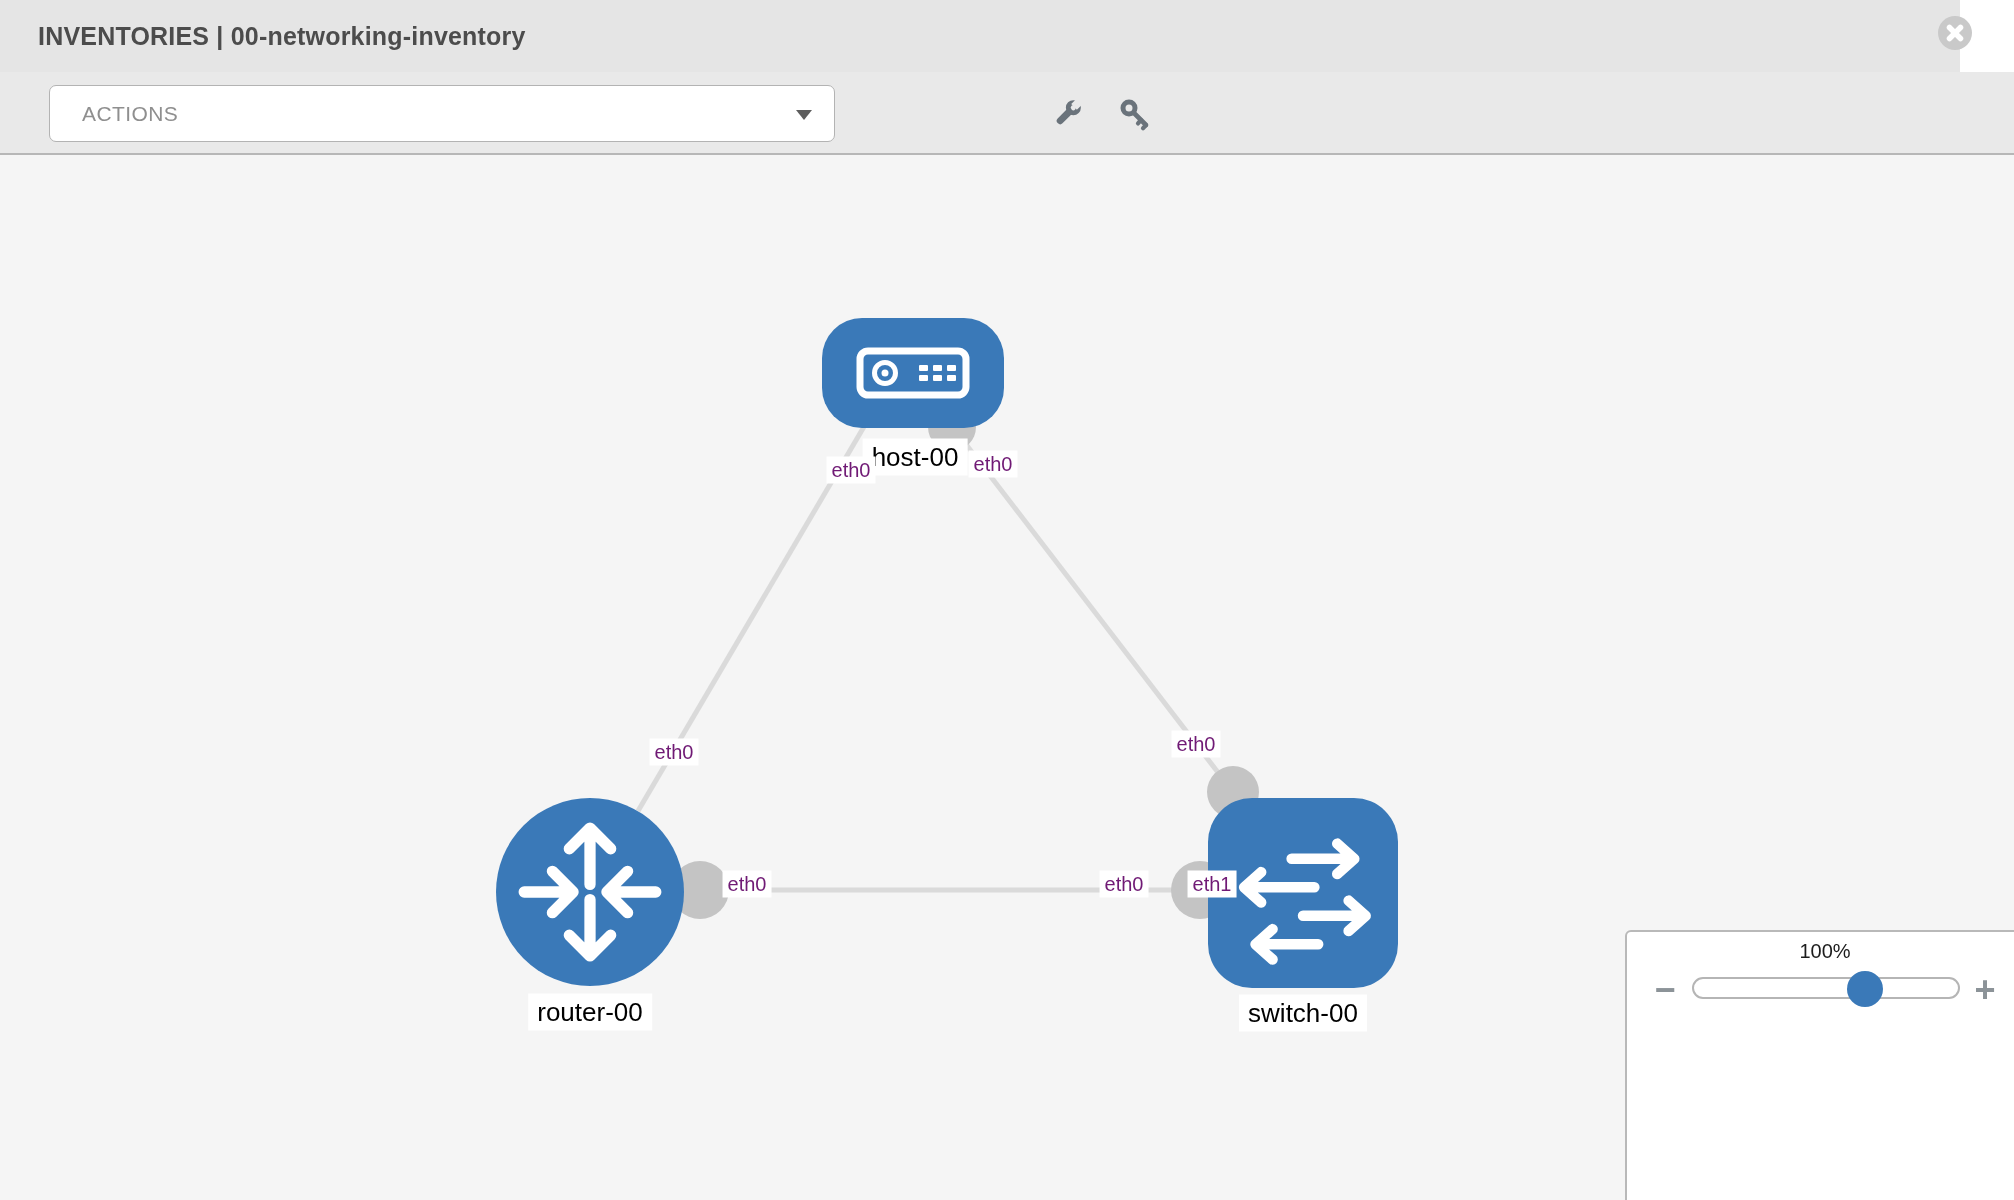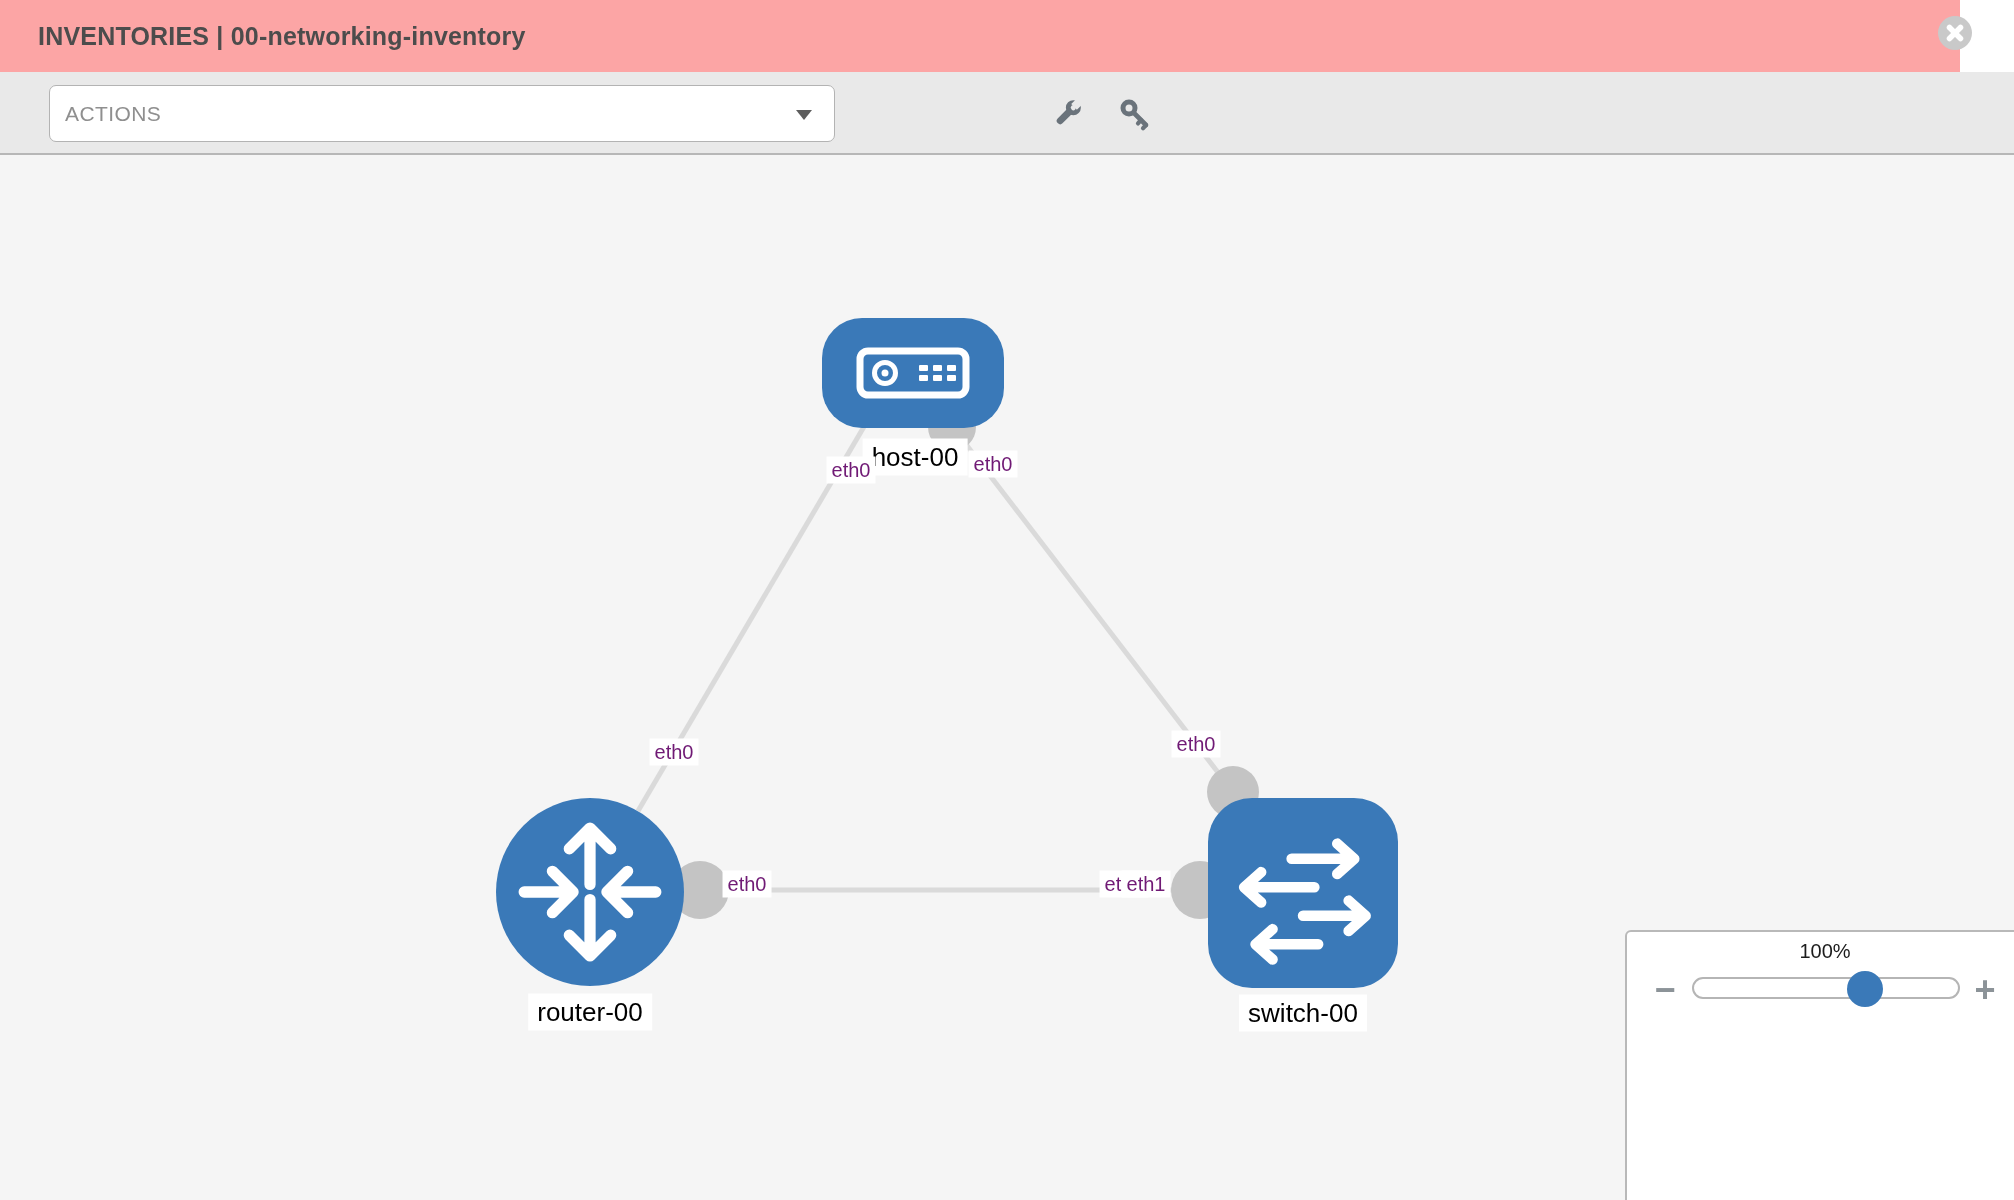--- a/index.html
+++ b/index.html
@@ -1,30 +1,30 @@
 <!DOCTYPE html>
 <html><head>
 <meta charset="utf-8">
 <style>
   html,body{margin:0;padding:0;}
   body{
     width:2014px;height:1200px;overflow:hidden;background:#ffffff;
     font-family:"Liberation Sans",sans-serif;position:relative;
   }
   
-  .header{position:absolute;left:0;top:0;width:1960px;height:72px;background:#fca5a5;}
+  .header{position:absolute;left:0;top:0;width:1960px;height:72px;background:#e5e5e5;}
   .page-title{position:absolute;left:38px;top:0;height:72px;line-height:72px;
     font-size:25px;font-weight:700;color:#4c4c4c;letter-spacing:.2px;}
   .close-btn{position:absolute;left:1938px;top:16px;width:34px;height:34px;border-radius:50%;
     background:#c9c9c9;display:flex;align-items:center;justify-content:center;cursor:pointer;}
   
   .toolbar{position:absolute;left:0;top:72px;width:2014px;height:81px;background:#e9e9e9;
     border-bottom:2px solid #b7b7b7;}
   .select-box{position:absolute;top:13px;height:57px;background:#ffffff;border:1px solid #b3b3b3;
-    border-radius:7px;display:flex;align-items:center;padding:0 15px;box-sizing:border-box;
+    border-radius:7px;display:flex;align-items:center;padding:0 32px;box-sizing:border-box;
     color:#8f8f8f;font-size:21px;letter-spacing:.4px;cursor:pointer;}
   .select-box .caret{position:absolute;right:22px;top:50%;margin-top:-4px;width:0;height:0;
     border-left:8px solid transparent;border-right:8px solid transparent;border-top:10px solid #5d5d5d;}
   .actions-box{left:49px;width:786px;}
   .search-box{left:1183px;width:793px;}
   .tool-icon-btn{position:absolute;top:23px;width:38px;height:38px;display:flex;
     align-items:center;justify-content:center;cursor:pointer;}
   .wrench-btn{left:1048px;}
   .key-btn{left:1116px;}
   
@@ -144,21 +144,21 @@
         </g>
       </svg>
     </div>
     <div class="node-label" style="left: 1303px; top: 858px;">switch-00</div>
     <div class="iface-label" style="left: 851px; top: 315px;">eth0</div>
     <div class="iface-label" style="left: 674px; top: 597px;">eth0</div>
     <div class="iface-label" style="left: 993px; top: 309px;">eth0</div>
     <div class="iface-label" style="left: 1196px; top: 589px;">eth0</div>
     <div class="iface-label" style="left: 747px; top: 729px;">eth0</div>
     <div class="iface-label" style="left: 1124px; top: 729px;">eth0</div>
-    <div class="iface-label" style="left: 1146px; top: 729px;">eth1</div>
+    <div class="iface-label" style="left: 1212px; top: 729px;">eth1</div>
   </div>
 
 <div class="zoom-panel">
   <div class="zoom-level">100%</div>
   <div class="zoom-minus">−</div>
   <div class="zoom-track"></div>
   <div class="zoom-handle" style="left: 219.86px; background: rgb(58, 121, 184);"></div>
   <div class="zoom-plus">+</div>
 </div>
 

